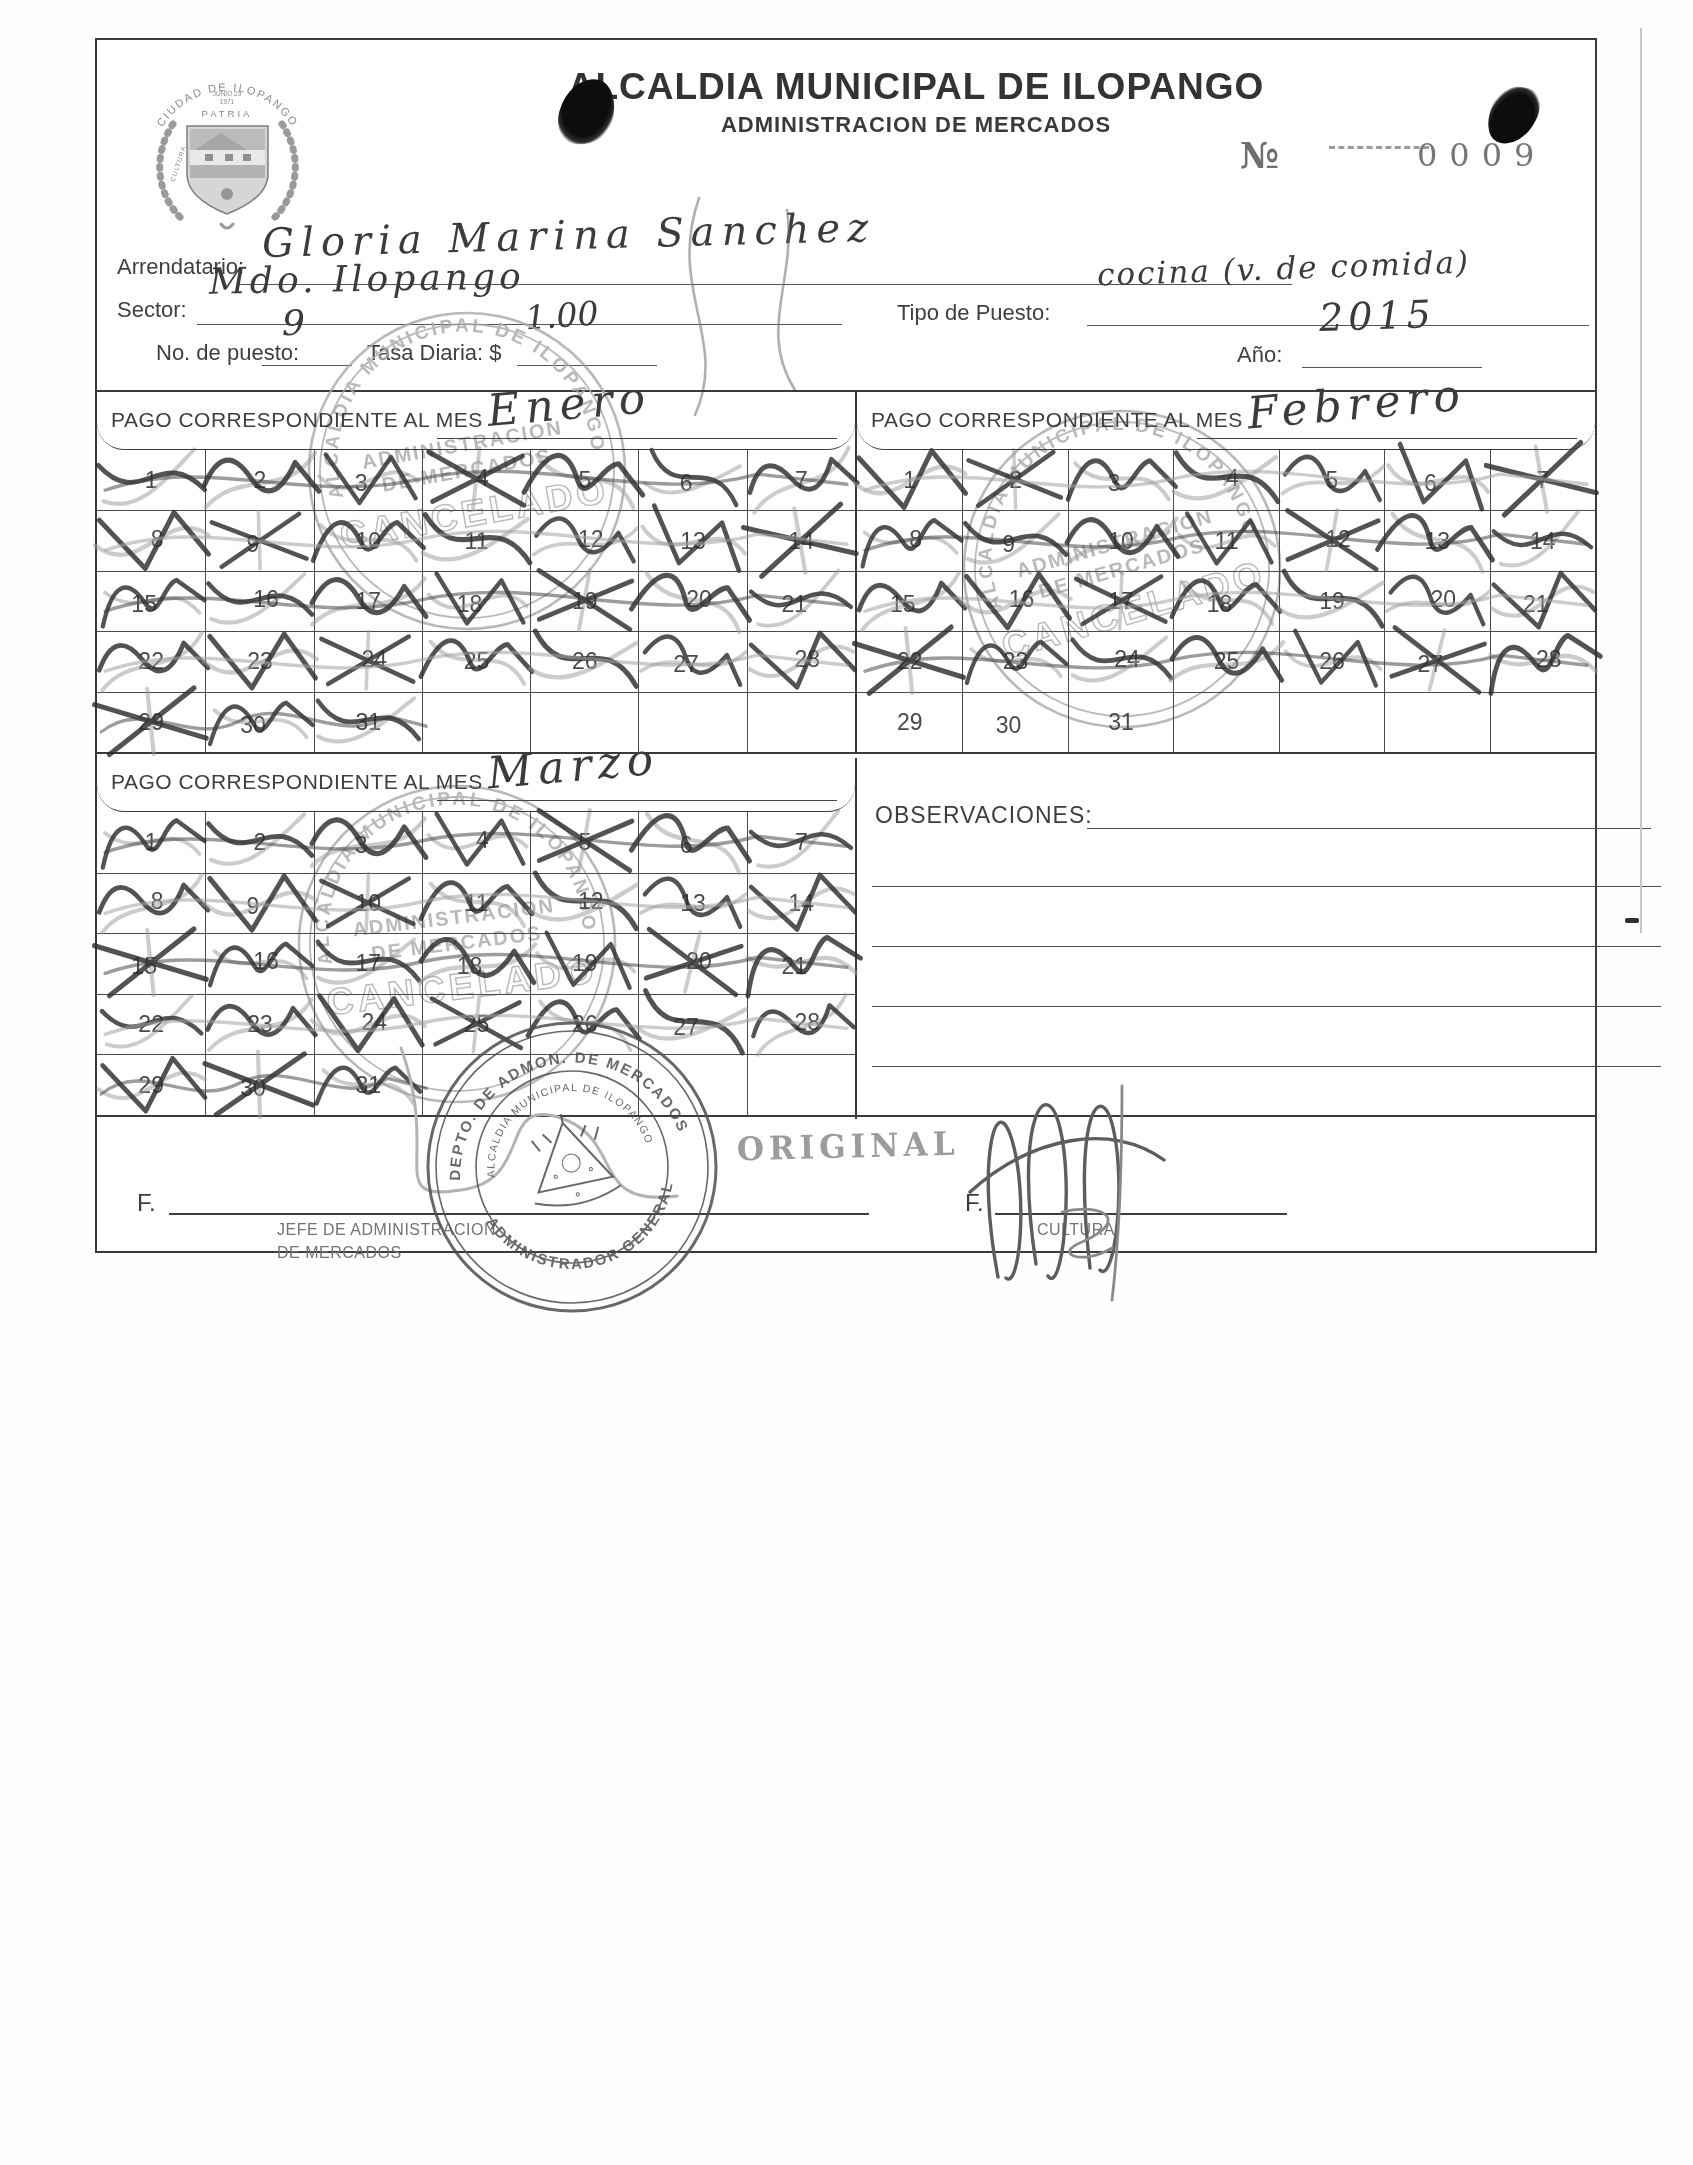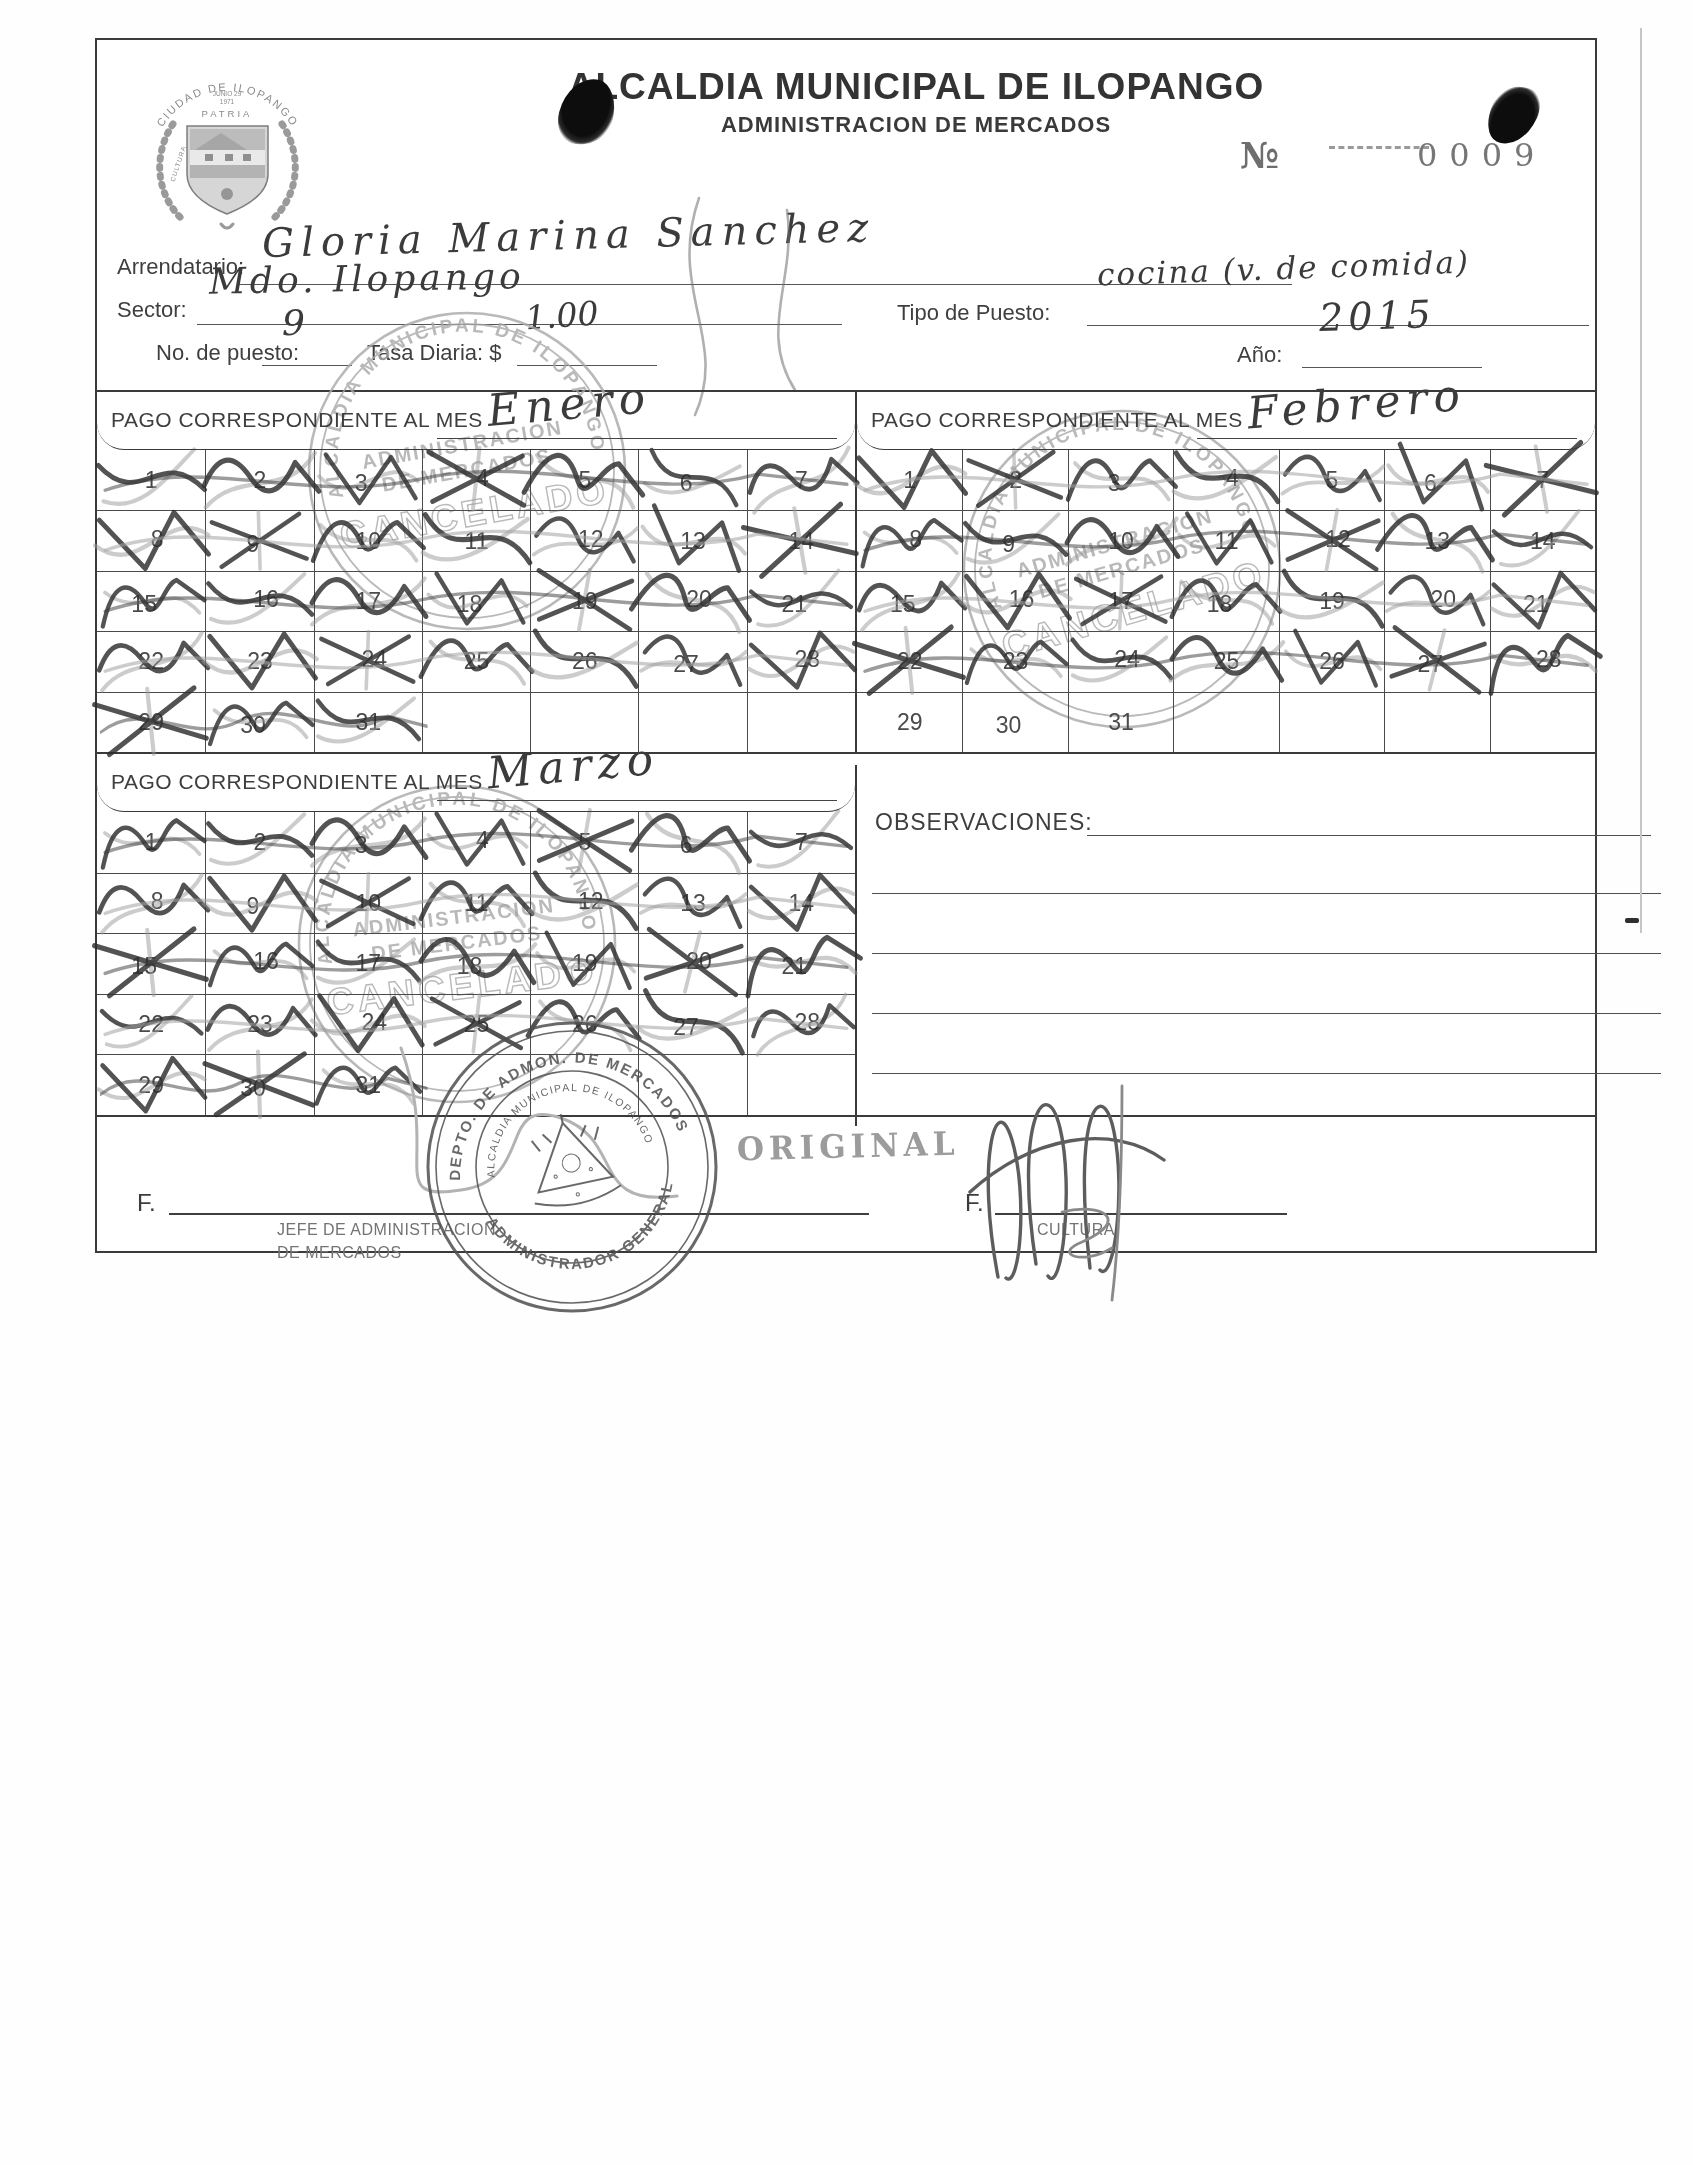--- a/index.html
+++ b/index.html
@@ -41,21 +41,21 @@
   .flourish path { fill:none; stroke:#6f6f6f; stroke-width:2.6; opacity:.55; stroke-linecap:round; }
 
   
   .sec { position:absolute; left:0; width:1498px; }
   .sec1 { top:350px; height:362px; border-top:2px solid #3a3a3a; }
   .sec2 { top:712px; height:365px; border-top:2px solid #3a3a3a; border-bottom:2px solid #3a3a3a; }
   .mblock { position:absolute; top:0; height:100%; background:transparent; }
   .mb0 { left:0; width:758px; }
   .mb1 { left:758px; width:740px; border-left:2px solid #3a3a3a; }
   .mb2 { left:0; width:758px; }
-  .obs { left:758px; width:836px; border-left:2px solid #3a3a3a; position:absolute; top:11px; height:100%; }
+  .obs { left:758px; width:836px; border-left:2px solid #3a3a3a; position:absolute; top:4px; height:100%; }
 
   .mh { position:relative; height:58px; border-bottom:1.8px solid #3a3a3a; z-index:3;border-radius:27px; }
   .mlabel { position:absolute; left:14px; top:16px; font-size:21px; color:#3e3e3e; letter-spacing:.5px; }
   .mline { position:absolute; left:340px; right:18px; bottom:10px; border-bottom:1.8px solid #444; }
   .mname { position:absolute; left:390px; top:-14px; font-size:44px; letter-spacing:6px; transform:rotate(-5deg); z-index:4; }
 
   .gridwrap { position:absolute; left:0; top:58px; right:0; bottom:0; z-index:2; }
   .grid { display:grid; width:100%; height:100%; grid-template-columns:repeat(7,1fr); grid-auto-rows:1fr; }
   .cell { position:relative; border-left:1.6px solid #4a4a4a; border-top:1.6px solid #4a4a4a;
           display:flex; align-items:center; justify-content:center; overflow:visible; }

